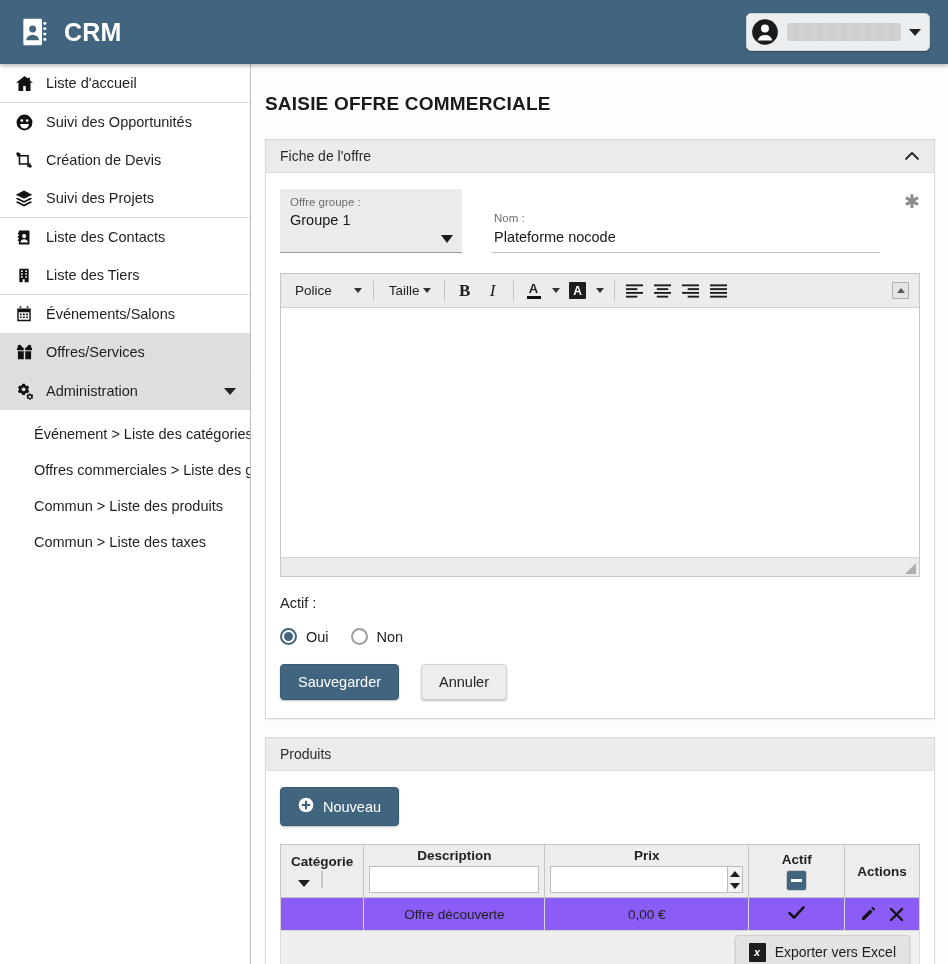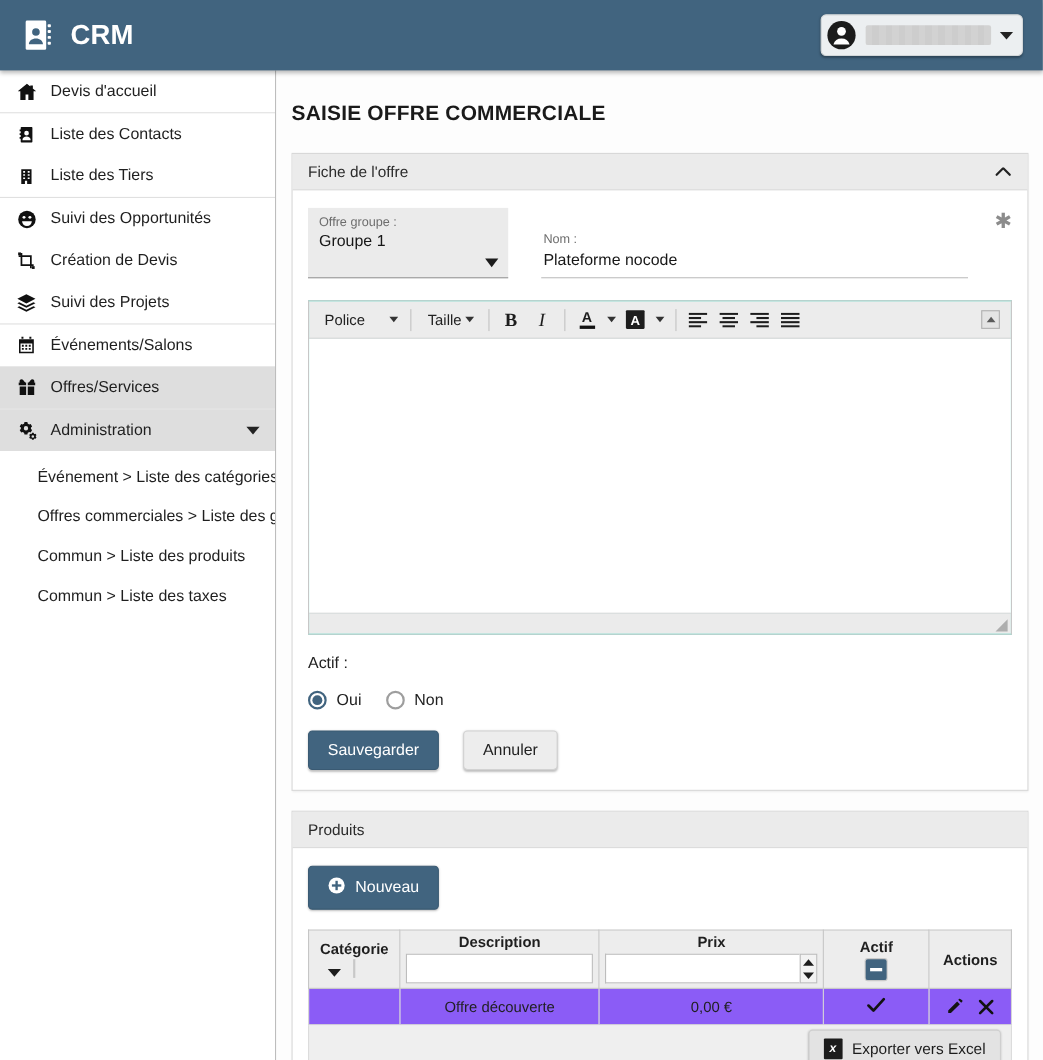--- a/index.html
+++ b/index.html
@@ -135,21 +135,21 @@
     font-size: 14.5px; color: #171717; line-height: 22px;
     font-family: "Liberation Sans", sans-serif;
     border: none; outline: none; background: transparent; width: 100%; padding: 0;
   }
   .req-star {
     position: absolute; right: 0; top: 6px;
     color: #8c8c8c; font-size: 19px; line-height: 14px;
   }
 
   
-  .editor { margin-top: 20px; border: 1px solid #c7c7c7; background: #5eead4; }
+  .editor { margin-top: 20px; border: 1px solid #c7c7c7; background: #6d28d9; }
   .editor-toolbar {
     height: 34px; background: #ececec; border-bottom: 1px solid #d2d2d2;
     display: flex; align-items: center; gap: 2px; padding: 0 6px;
   }
   .tb-dd {
     display: flex; align-items: center; height: 26px; padding: 0 4px 0 8px;
     font-size: 13.5px; color: #222; cursor: pointer; gap: 22px;
   }
   .tb-dd.tight { gap: 3px; padding-right: 6px; }
   .tb-caret {
@@ -333,40 +333,21 @@
 
 <nav class="sidebar">
 
   <div class="nav-group">
     <div class="nav-item">
       <span class="ico">
         <svg width="19" height="19" viewBox="0 0 24 24" fill="#111">
             <path d="M12 2.6 1.4 11.2h3v10.2h6v-6.4h3.2v6.4h6V11.2h3L12 2.6zm6.8 2.1h-3v1.7l3 2.4V4.7z"></path>
           </svg>
       </span>
-      <span>Devis d'accueil</span>
-    </div>
-  </div>
-
-  <div class="nav-group">
-    <div class="nav-item">
-      <span class="ico">
-        <svg width="17" height="19" viewBox="0 0 24 24" fill="#111">
-            <path d="M5 2h13a1 1 0 0 1 1 1v18a1 1 0 0 1-1 1H5a1 1 0 0 1-1-1v-4H2.6v-2.2H4v-2.6H2.6V10H4V7.4H2.6V5.2H4V3a1 1 0 0 1 1-1zm6.5 5a3 3 0 1 0 0 6 3 3 0 0 0 0-6zM6.2 19h10.6c0-2.8-2.4-4.6-5.3-4.6S6.2 16.2 6.2 19z"></path>
-          </svg>
-      </span>
-      <span>Liste des Contacts</span>
-    </div>
-    <div class="nav-item">
-      <span class="ico">
-        <svg width="16" height="19" viewBox="0 0 24 24" fill="#111">
-            <path d="M5 2h14v20h-6v-4.4H10V22H5V2zm2.6 2.6v2.2h2.6V4.6H7.6zm6.2 0v2.2h2.6V4.6h-2.6zM7.6 8.8V11h2.6V8.8H7.6zm6.2 0V11h2.6V8.8h-2.6zM7.6 13.2v2.2h2.6v-2.2H7.6zm6.2 0v2.2h2.6v-2.2h-2.6z"></path>
-          </svg>
-      </span>
-      <span>Liste des Tiers</span>
+      <span>Liste d'accueil</span>
     </div>
   </div>
 
   <div class="nav-group">
     <div class="nav-item">
       <span class="ico">
         <svg width="19" height="19" viewBox="0 0 24 24" fill="#111">
             <circle cx="12" cy="12" r="10"></circle>
             <circle cx="8.6" cy="9.6" r="1.7" fill="#fff"></circle>
             <circle cx="15.4" cy="9.6" r="1.7" fill="#fff"></circle>
@@ -385,20 +366,39 @@
       </span>
       <span>Création de Devis</span>
     </div>
     <div class="nav-item">
       <span class="ico">
         <svg width="20" height="19" viewBox="0 0 24 24" fill="#111">
             <path d="M12 2 1.6 7.2 12 12.4l10.4-5.2L12 2zM3.9 11 1.6 12.2 12 17.4l10.4-5.2L20.1 11 12 15.1 3.9 11zm0 4.6-2.3 1.2L12 22l10.4-5.2-2.3-1.2L12 19.7l-8.1-4.1z"></path>
           </svg>
       </span>
       <span>Suivi des Projets</span>
+    </div>
+  </div>
+
+  <div class="nav-group">
+    <div class="nav-item">
+      <span class="ico">
+        <svg width="17" height="19" viewBox="0 0 24 24" fill="#111">
+            <path d="M5 2h13a1 1 0 0 1 1 1v18a1 1 0 0 1-1 1H5a1 1 0 0 1-1-1v-4H2.6v-2.2H4v-2.6H2.6V10H4V7.4H2.6V5.2H4V3a1 1 0 0 1 1-1zm6.5 5a3 3 0 1 0 0 6 3 3 0 0 0 0-6zM6.2 19h10.6c0-2.8-2.4-4.6-5.3-4.6S6.2 16.2 6.2 19z"></path>
+          </svg>
+      </span>
+      <span>Liste des Contacts</span>
+    </div>
+    <div class="nav-item">
+      <span class="ico">
+        <svg width="16" height="19" viewBox="0 0 24 24" fill="#111">
+            <path d="M5 2h14v20h-6v-4.4H10V22H5V2zm2.6 2.6v2.2h2.6V4.6H7.6zm6.2 0v2.2h2.6V4.6h-2.6zM7.6 8.8V11h2.6V8.8H7.6zm6.2 0V11h2.6V8.8h-2.6zM7.6 13.2v2.2h2.6v-2.2H7.6zm6.2 0v2.2h2.6v-2.2h-2.6z"></path>
+          </svg>
+      </span>
+      <span>Liste des Tiers</span>
     </div>
   </div>
 
   <div class="nav-group">
     <div class="nav-item">
       <span class="ico">
         <svg width="18" height="18" viewBox="0 0 24 24" fill="#111">
             <path d="M6 1.6h2.4v2.2H6zm9.6 0H18v2.2h-2.4zM3 4.6h18v17H3v-17zm1.9 5v10.2h14.2V9.6H4.9zm1.6 1.7h2.3v2.2H6.5zm4.2 0H13v2.2h-2.3zm4.2 0h2.3v2.2h-2.3zM6.5 15.2h2.3v2.2H6.5zm4.2 0H13v2.2h-2.3zm4.2 0h2.3v2.2h-2.3z"></path>
           </svg>
       </span>

